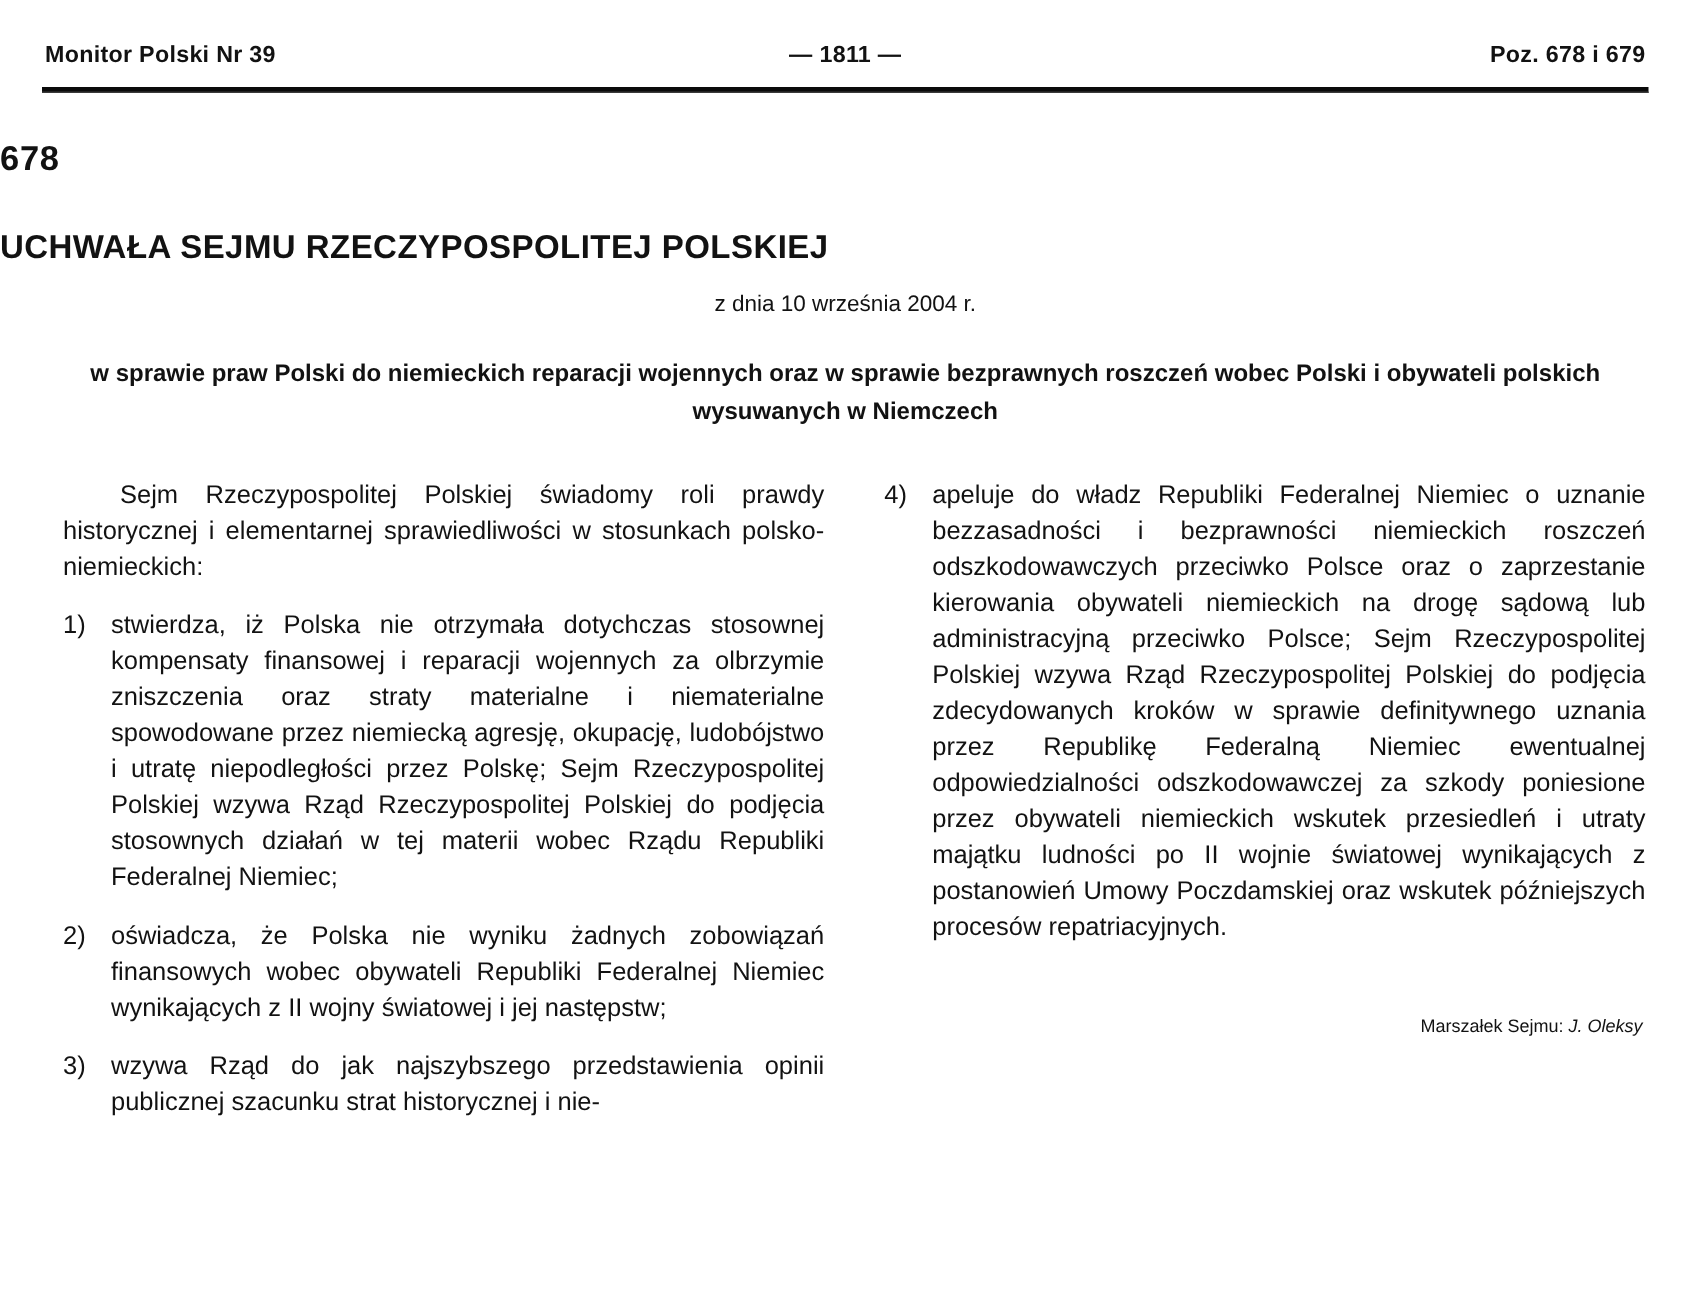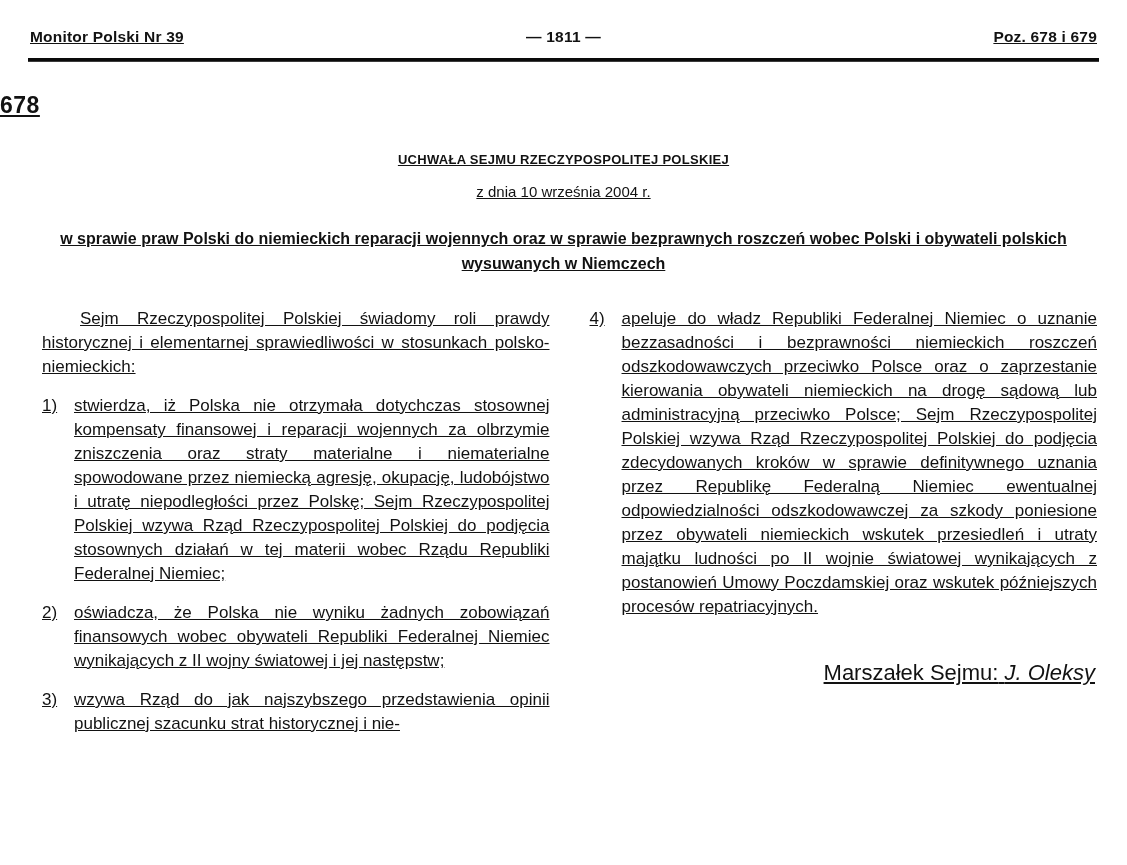--- a/index.html
+++ b/index.html
@@ -5,21 +5,21 @@
   * { box-sizing: border-box; margin: 0; padding: 0; }
   html, body { background: #ffffff; }
   body {
     width: 1127px;
     height: 865px;
     overflow: hidden;
     font-family: "Liberation Sans", "DejaVu Sans", sans-serif;
     color: #121212;
     -webkit-font-smoothing: antialiased;
   }
-  .page { width: 1127px; height: 856px; background: #fff; text-decoration: underline; }
+  .page { width: 1127px; height: 856px; background: #fff; }
 
   
   .mp-header {
     display: flex;
     justify-content: space-between;
     align-items: baseline;
     padding: 28px 30px 12px 30px;
     font-size: 15.5px;
     font-weight: 700;
     letter-spacing: 0.2px;
@@ -36,22 +36,22 @@
   
   .act-number {
     margin-top: 30px;
     text-align: left;
     font-size: 23px;
     font-weight: 700;
     letter-spacing: 0.5px;
   }
   .act-title {
     margin-top: 33px;
-    text-align: center;
-    font-size: 13px;
+    text-align: left;
+    font-size: 22px;
     font-weight: 700;
     letter-spacing: 0.3px;
   }
   .act-date {
     margin-top: 16px;
     text-align: center;
     font-size: 15px;
     font-weight: 400;
   }
   .act-subject {
@@ -90,21 +90,21 @@
     text-align: justify;
   }
   .continuation {
     padding-left: 32px;
     text-align: justify;
     margin-bottom: 15px;
   }
   .signature {
     margin-top: 42px;
     text-align: right;
-    font-size: 22px;
+    font-size: 12px;
     padding-right: 2px;
   }
   .signature .name { font-style: italic; }
 </style>
 </head>
 <body>
 
 <div class="page">
 
   <header class="mp-header">

